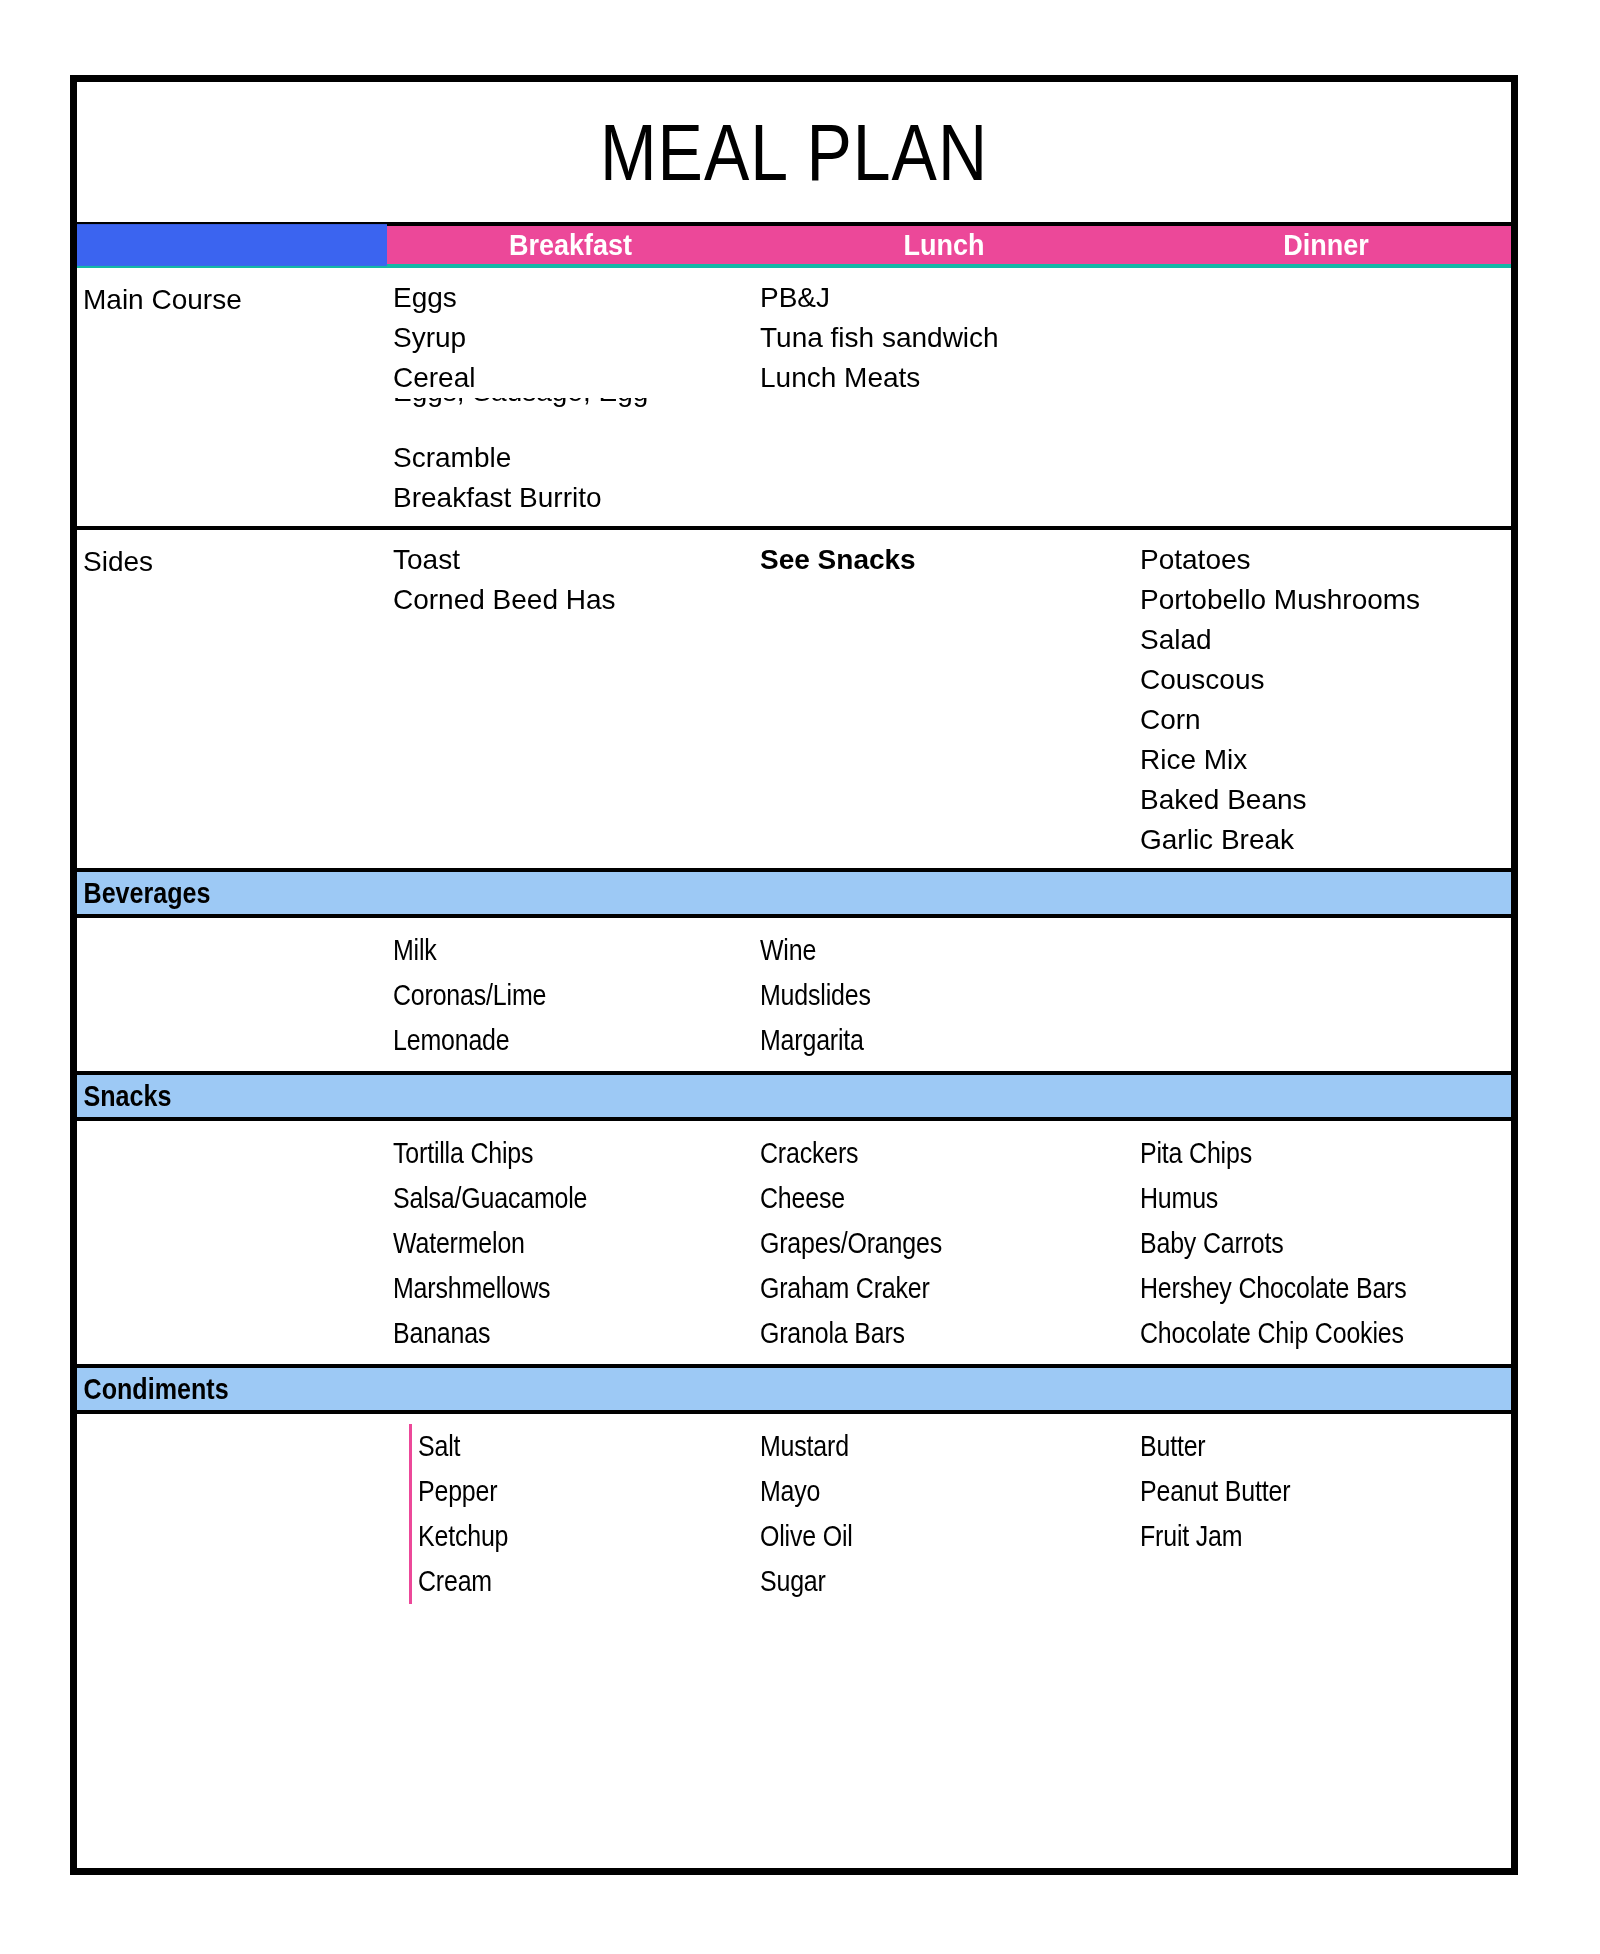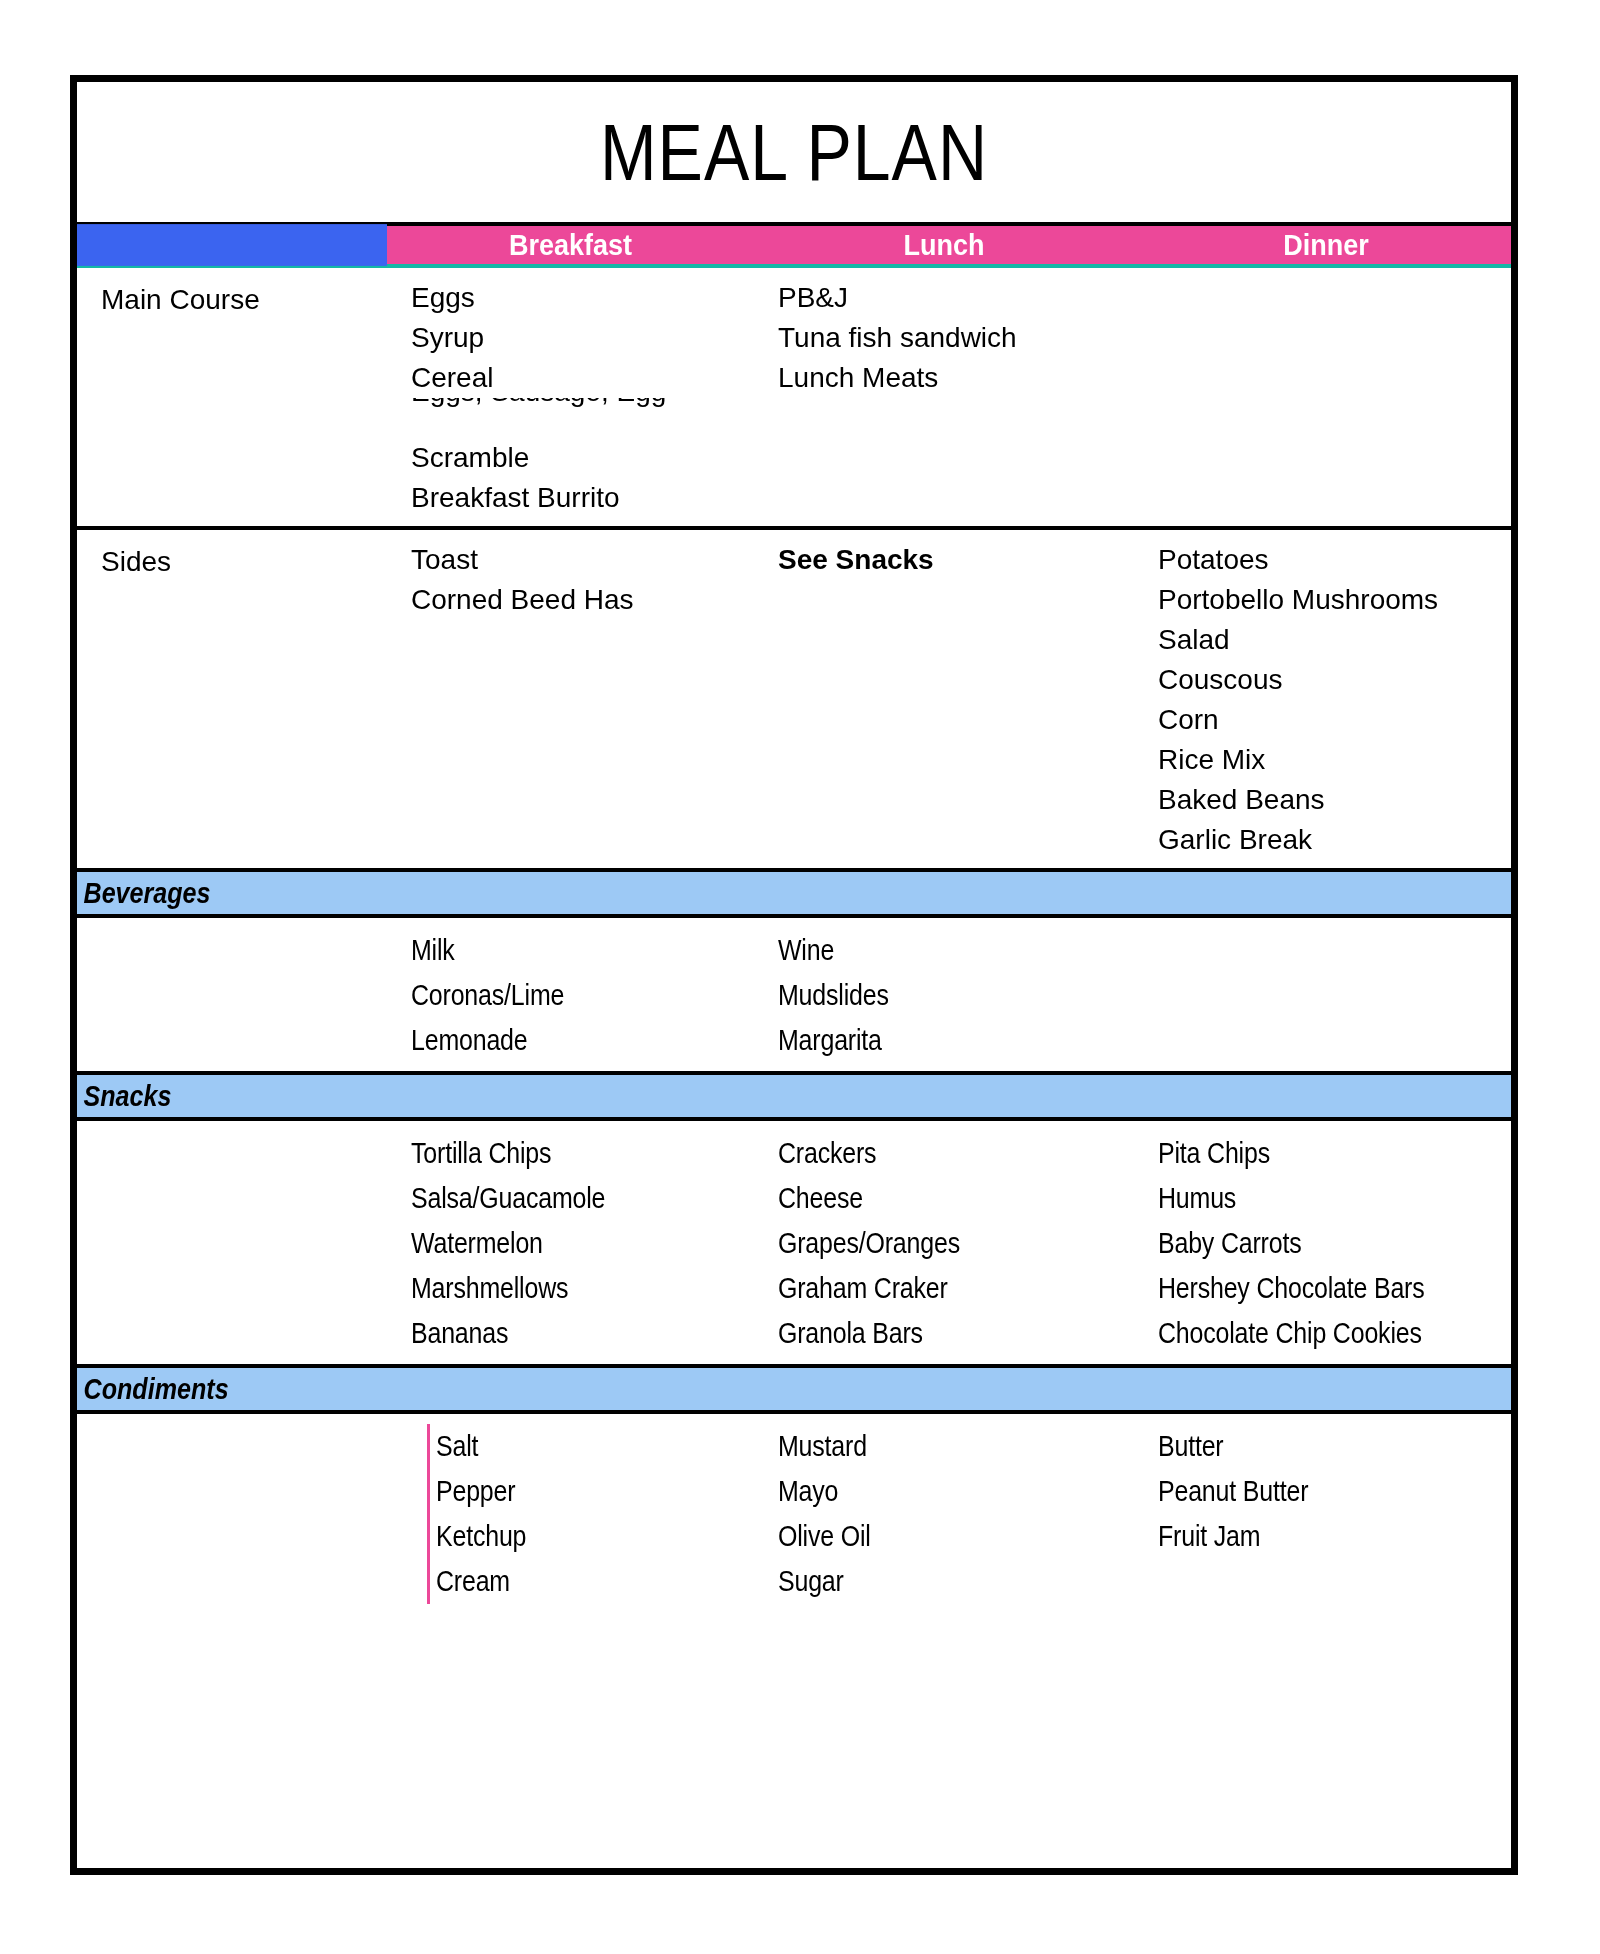--- a/index.html
+++ b/index.html
@@ -81,21 +81,20 @@
   #meal-header .spacer { background: #3b64f0; }
 
   
   .section-rule {
     border-bottom: 4px solid #000000;
   }
 
   .body-block {
     padding-top: 10px;
     padding-bottom: 8px;
-    padding-left: 18px;
   }
   .body-block .cell {
     padding-left: 6px;
   }
   .col-label {
     font-size: 28px;
     color: #000;
     padding-top: 2px;
   }
   .item {
@@ -126,21 +125,20 @@
   }
 
   
   .section-band {
     background: #9dc9f5;
     border-top: 4px solid #000000;
     border-bottom: 4px solid #000000;
     height: 42px;
     display: flex;
     align-items: center;
-    font-style: italic;
   }
   .section-band .band-label {
     font-weight: bold;
     font-size: 27px;
     color: #000000;
     padding-left: 7px;
     font-family: "Liberation Sans Narrow", "Liberation Sans", sans-serif;
     transform: scaleY(1.12) scaleX(0.93);
     transform-origin: left center;
   }

